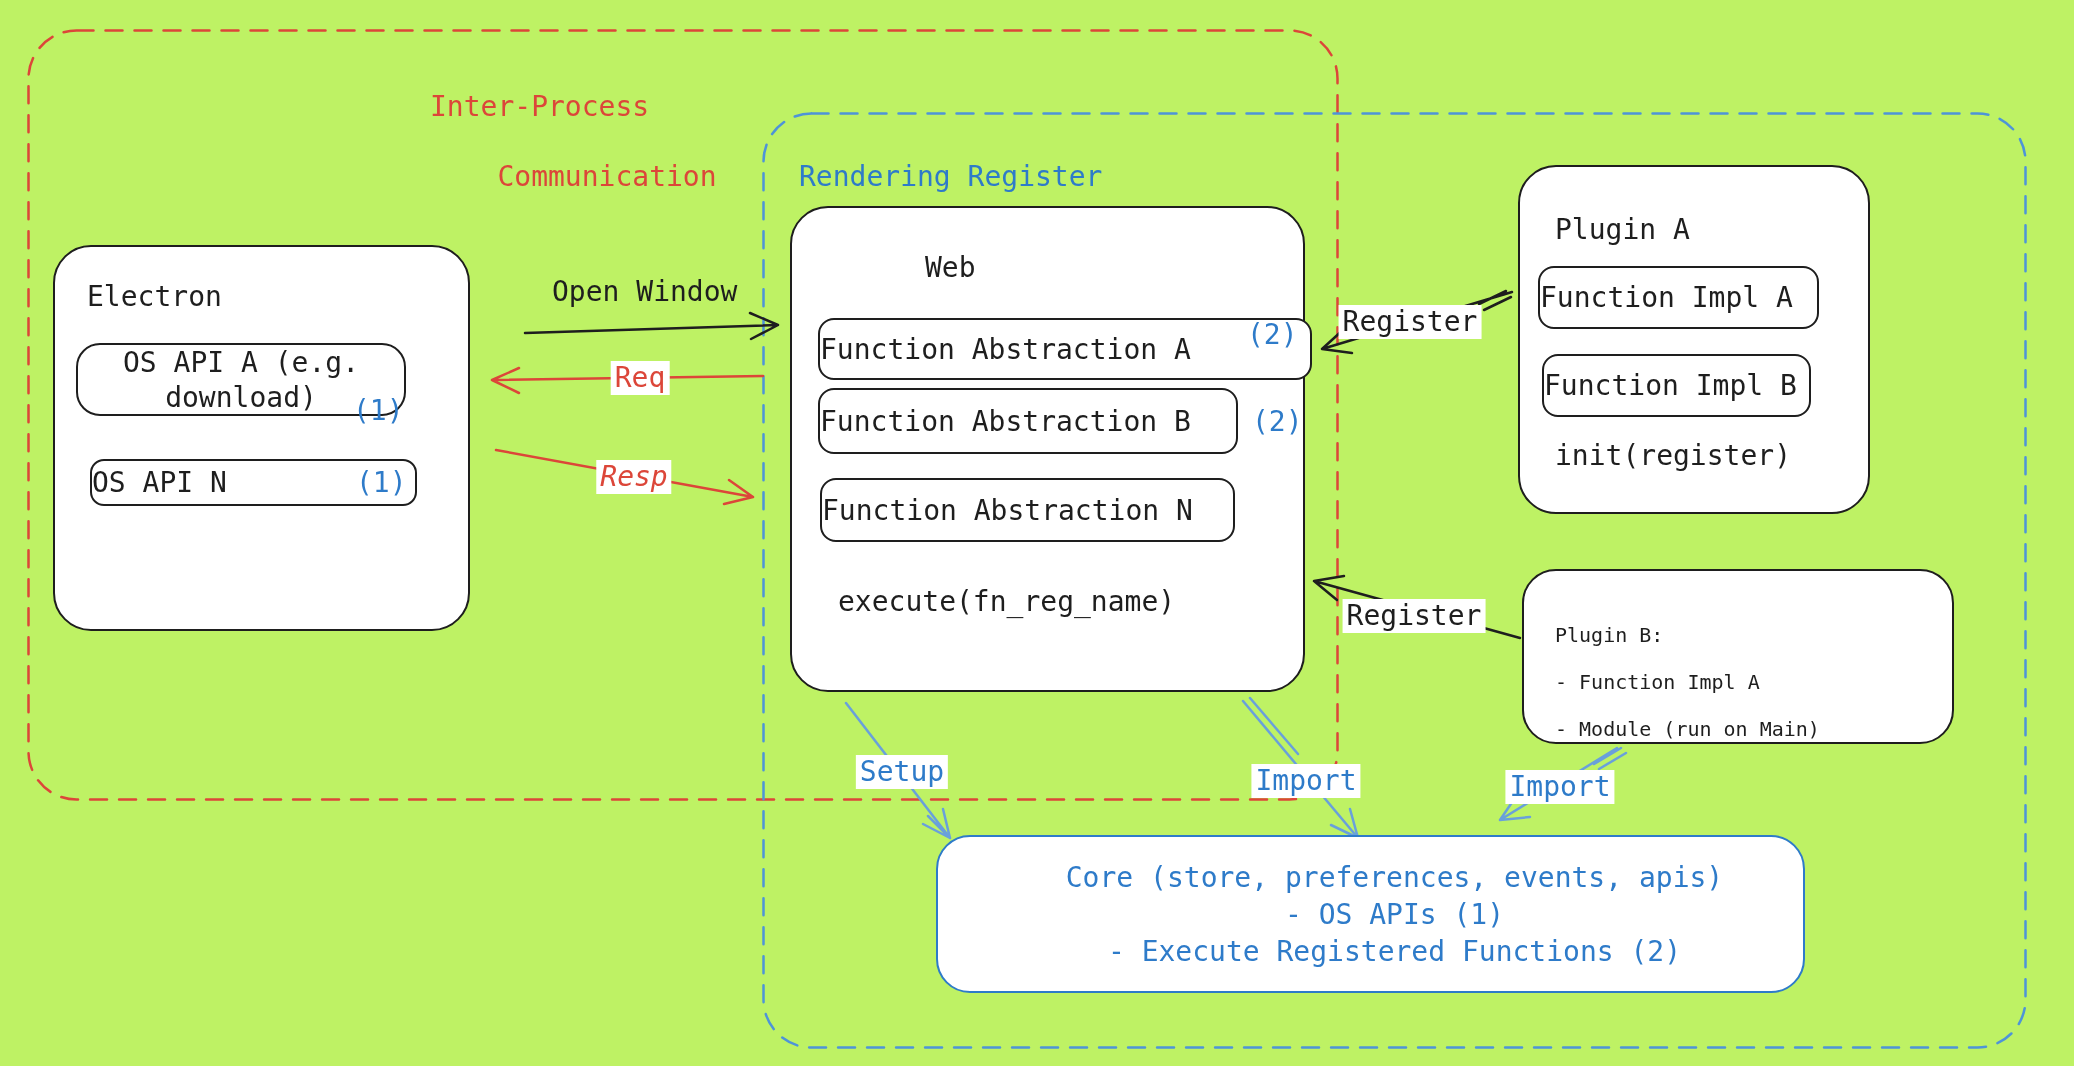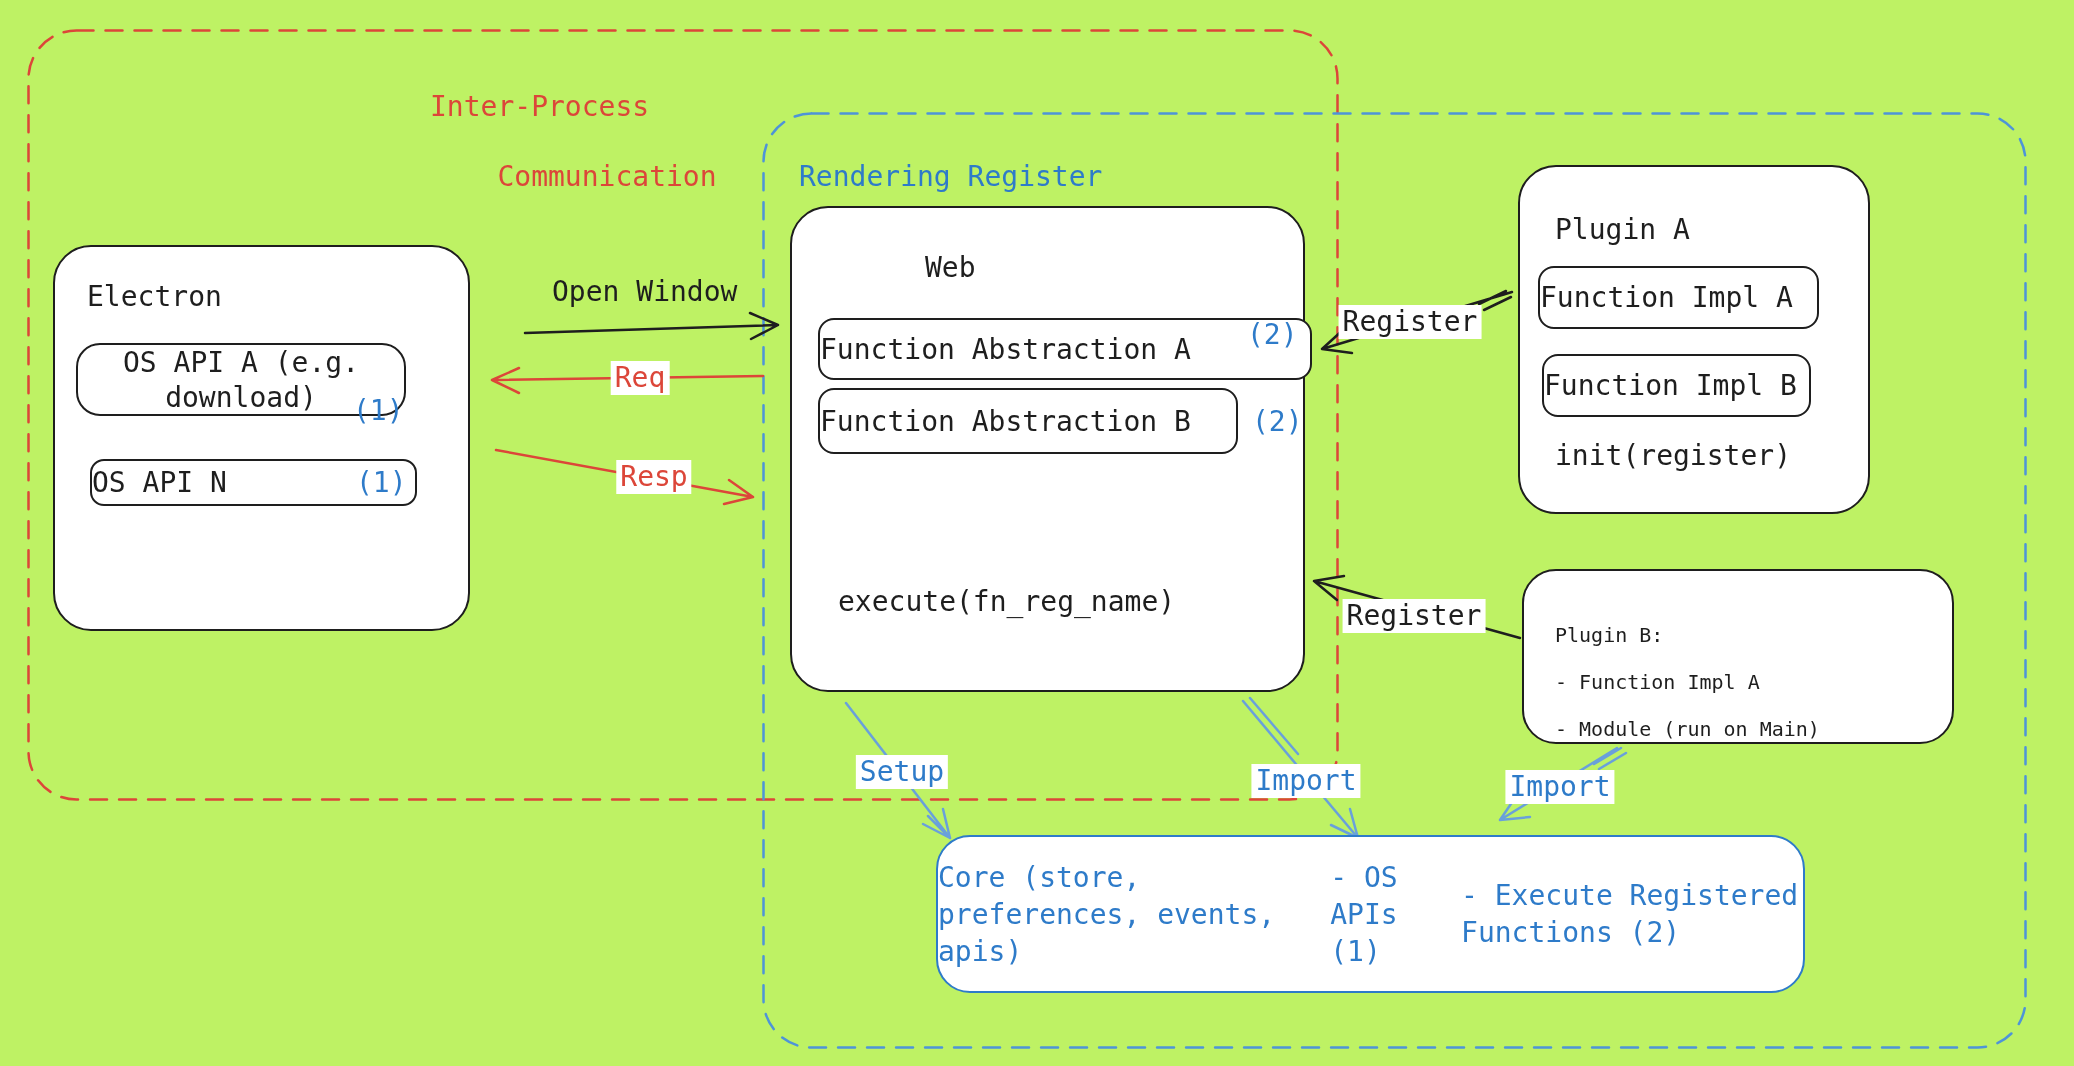--- a/index.html
+++ b/index.html
@@ -13,23 +13,23 @@
          background:#ffffff; box-sizing:border-box; z-index:1; }
   .box.blue-border { border-color:#2e7bc9; }
   .pill { border-radius:16px; display:flex; align-items:center; justify-content:flex-start;
           font-size:28px; z-index:2; }
   .pill.col { flex-direction:column; line-height:35px; }
   .txt { position:absolute; font-size:28px; line-height:35px; white-space:pre; z-index:2; }
   .blue { color:#2e7bc9; }
   .red  { color:#dc4639; }
   .lbl { position:absolute; transform:translate(-50%,-50%); background:#ffffff;
          padding:0 4px; font-size:28px; line-height:34px; white-space:nowrap; z-index:3; }
-  .core-lines { display:flex; flex-direction:row; align-items:center;
-                justify-content:flex-end; width:100%; height:100%;
-                font-size:28px; line-height:37px; color:#2e7bc9; }
+  .core-lines { display:flex; flex-direction:column; align-items:center;
+                justify-content:center; width:100%; height:100%;
+                font-size:28px; line-height:37px; color:#2e7bc9;padding-left:24px; }
   .pluginb-lines { position:absolute; left:31px; top:41px; font-size:20px;
                    line-height:47px; white-space:pre; }
 </style>
 </head>
 <body>
 
 <div class="canvas">
 
   <svg class="wires" width="2074" height="1066" viewBox="0 0 2074 1066">
     <g fill="none" stroke-linecap="round" stroke-linejoin="round">
@@ -91,35 +91,38 @@
   <div class="txt blue" style="left:353px; top:393px;">(1)</div>
 
   <div class="box pill" style="left:90px; top:459px; width:327px; height:47px; border-radius:14px;">
     <span>OS API N</span>
   </div>
   <div class="txt blue" style="left:356px; top:465px;">(1)</div>
 
   <div class="txt" style="left:552px; top:274px;">Open Window</div>
 
   <div class="lbl red" style="left:640px; top:378px;">Req</div>
-  <div class="lbl red" style="left:654px; top:477px;">Resp</div>
+  <div class="lbl red" style="left:634px; top:477px;font-style:italic;">Resp</div>
 
   <div class="box" style="left:790px; top:206px; width:515px; height:486px;"></div>
   <div class="txt" style="left:925px; top:250px;">Web</div>
 
   <div class="box pill" style="left:818px; top:318px; width:494px; height:62px;">
     <span>Function Abstraction A</span>
   </div>
   <div class="txt blue" style="left:1247px; top:317px;">(2)</div>
 
   <div class="box pill" style="left:818px; top:388px; width:420px; height:66px;">
     <span>Function Abstraction B</span>
   </div>
   <div class="txt blue" style="left:1252px; top:404px;">(2)</div>
 
+  <div class="box pill" style="left:820px; top:478px; width:415px; height:64px;">
+    <span>Function Abstraction N</span>
+  </div>
 
   <div class="txt" style="left:838px; top:584px;">execute(fn_reg_name)</div>
 
   <div class="lbl" style="left:1410px; top:322px;">Register</div>
   <div class="lbl" style="left:1414px; top:616px;">Register</div>
 
   <div class="box" style="left:1518px; top:165px; width:352px; height:349px;"></div>
   <div class="txt" style="left:1555px; top:212px;">Plugin A</div>
   <div class="box pill" style="left:1538px; top:266px; width:281px; height:63px;">
     <span>Function Impl A</span>

